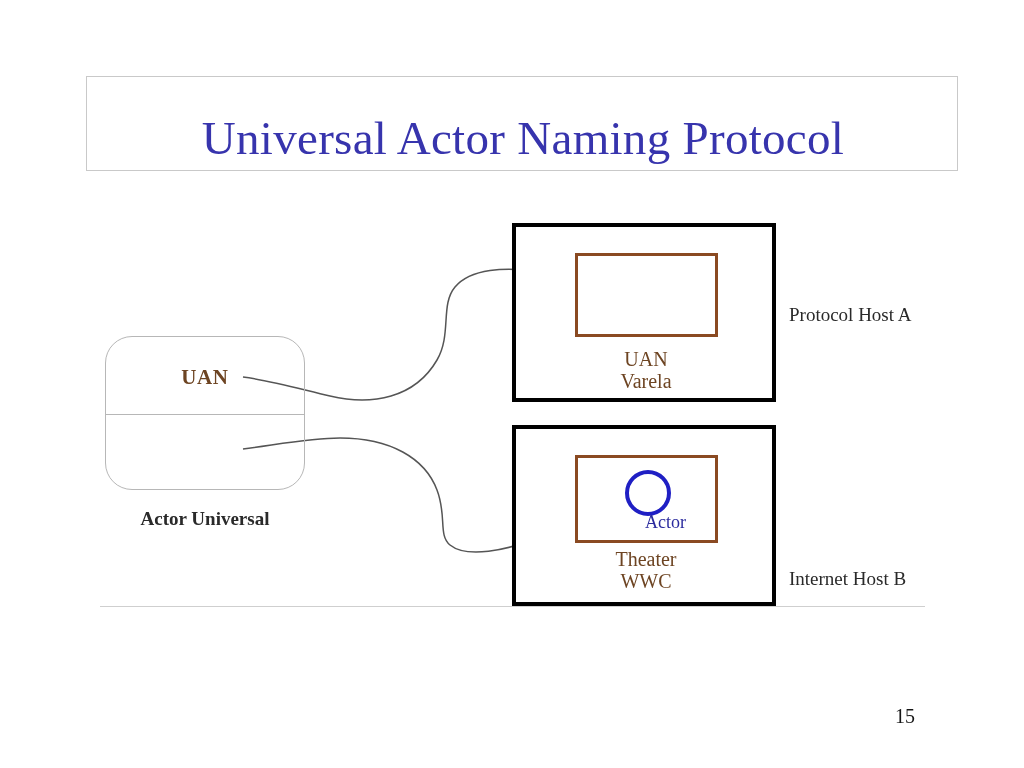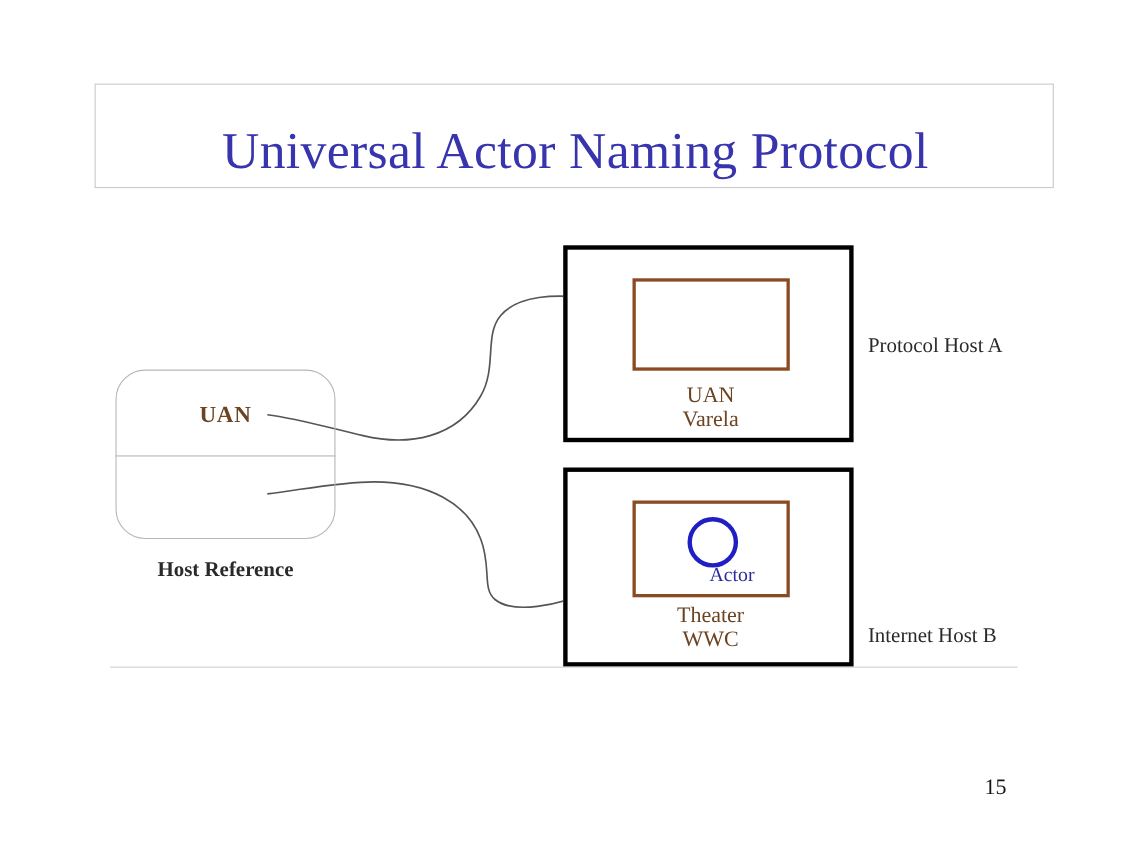--- a/index.html
+++ b/index.html
@@ -225,21 +225,21 @@
                C390,438 425,458 437,490
                C447,516 438,535 450,545
                C466,558 505,552 545,535
                C578,521 600,508 618,498" fill="none" stroke="#555555" stroke-width="1.5" marker-end="url(#arrowhead)"></path>
     </svg>
   </div>
 
   <div id="actor-ref-box"></div>
   <div id="actor-ref-divider"></div>
   <div id="uan-label" class="uan-ual-label">UAN</div>
-  <div id="actor-ref-caption">Host Reference</div>
+  <div id="actor-ref-caption">Actor Universal</div>
 
   <div id="host-a-box" class="host-box"></div>
   <div id="uan-server-inner" class="inner-box"></div>
   <div id="uan-server-caption" class="inner-caption">
     <div>UAN</div>
     <div>Varela</div>
   </div>
   <div id="host-a-label" class="host-label">Protocol Host A</div>
 
   <div id="host-b-box" class="host-box"></div>

